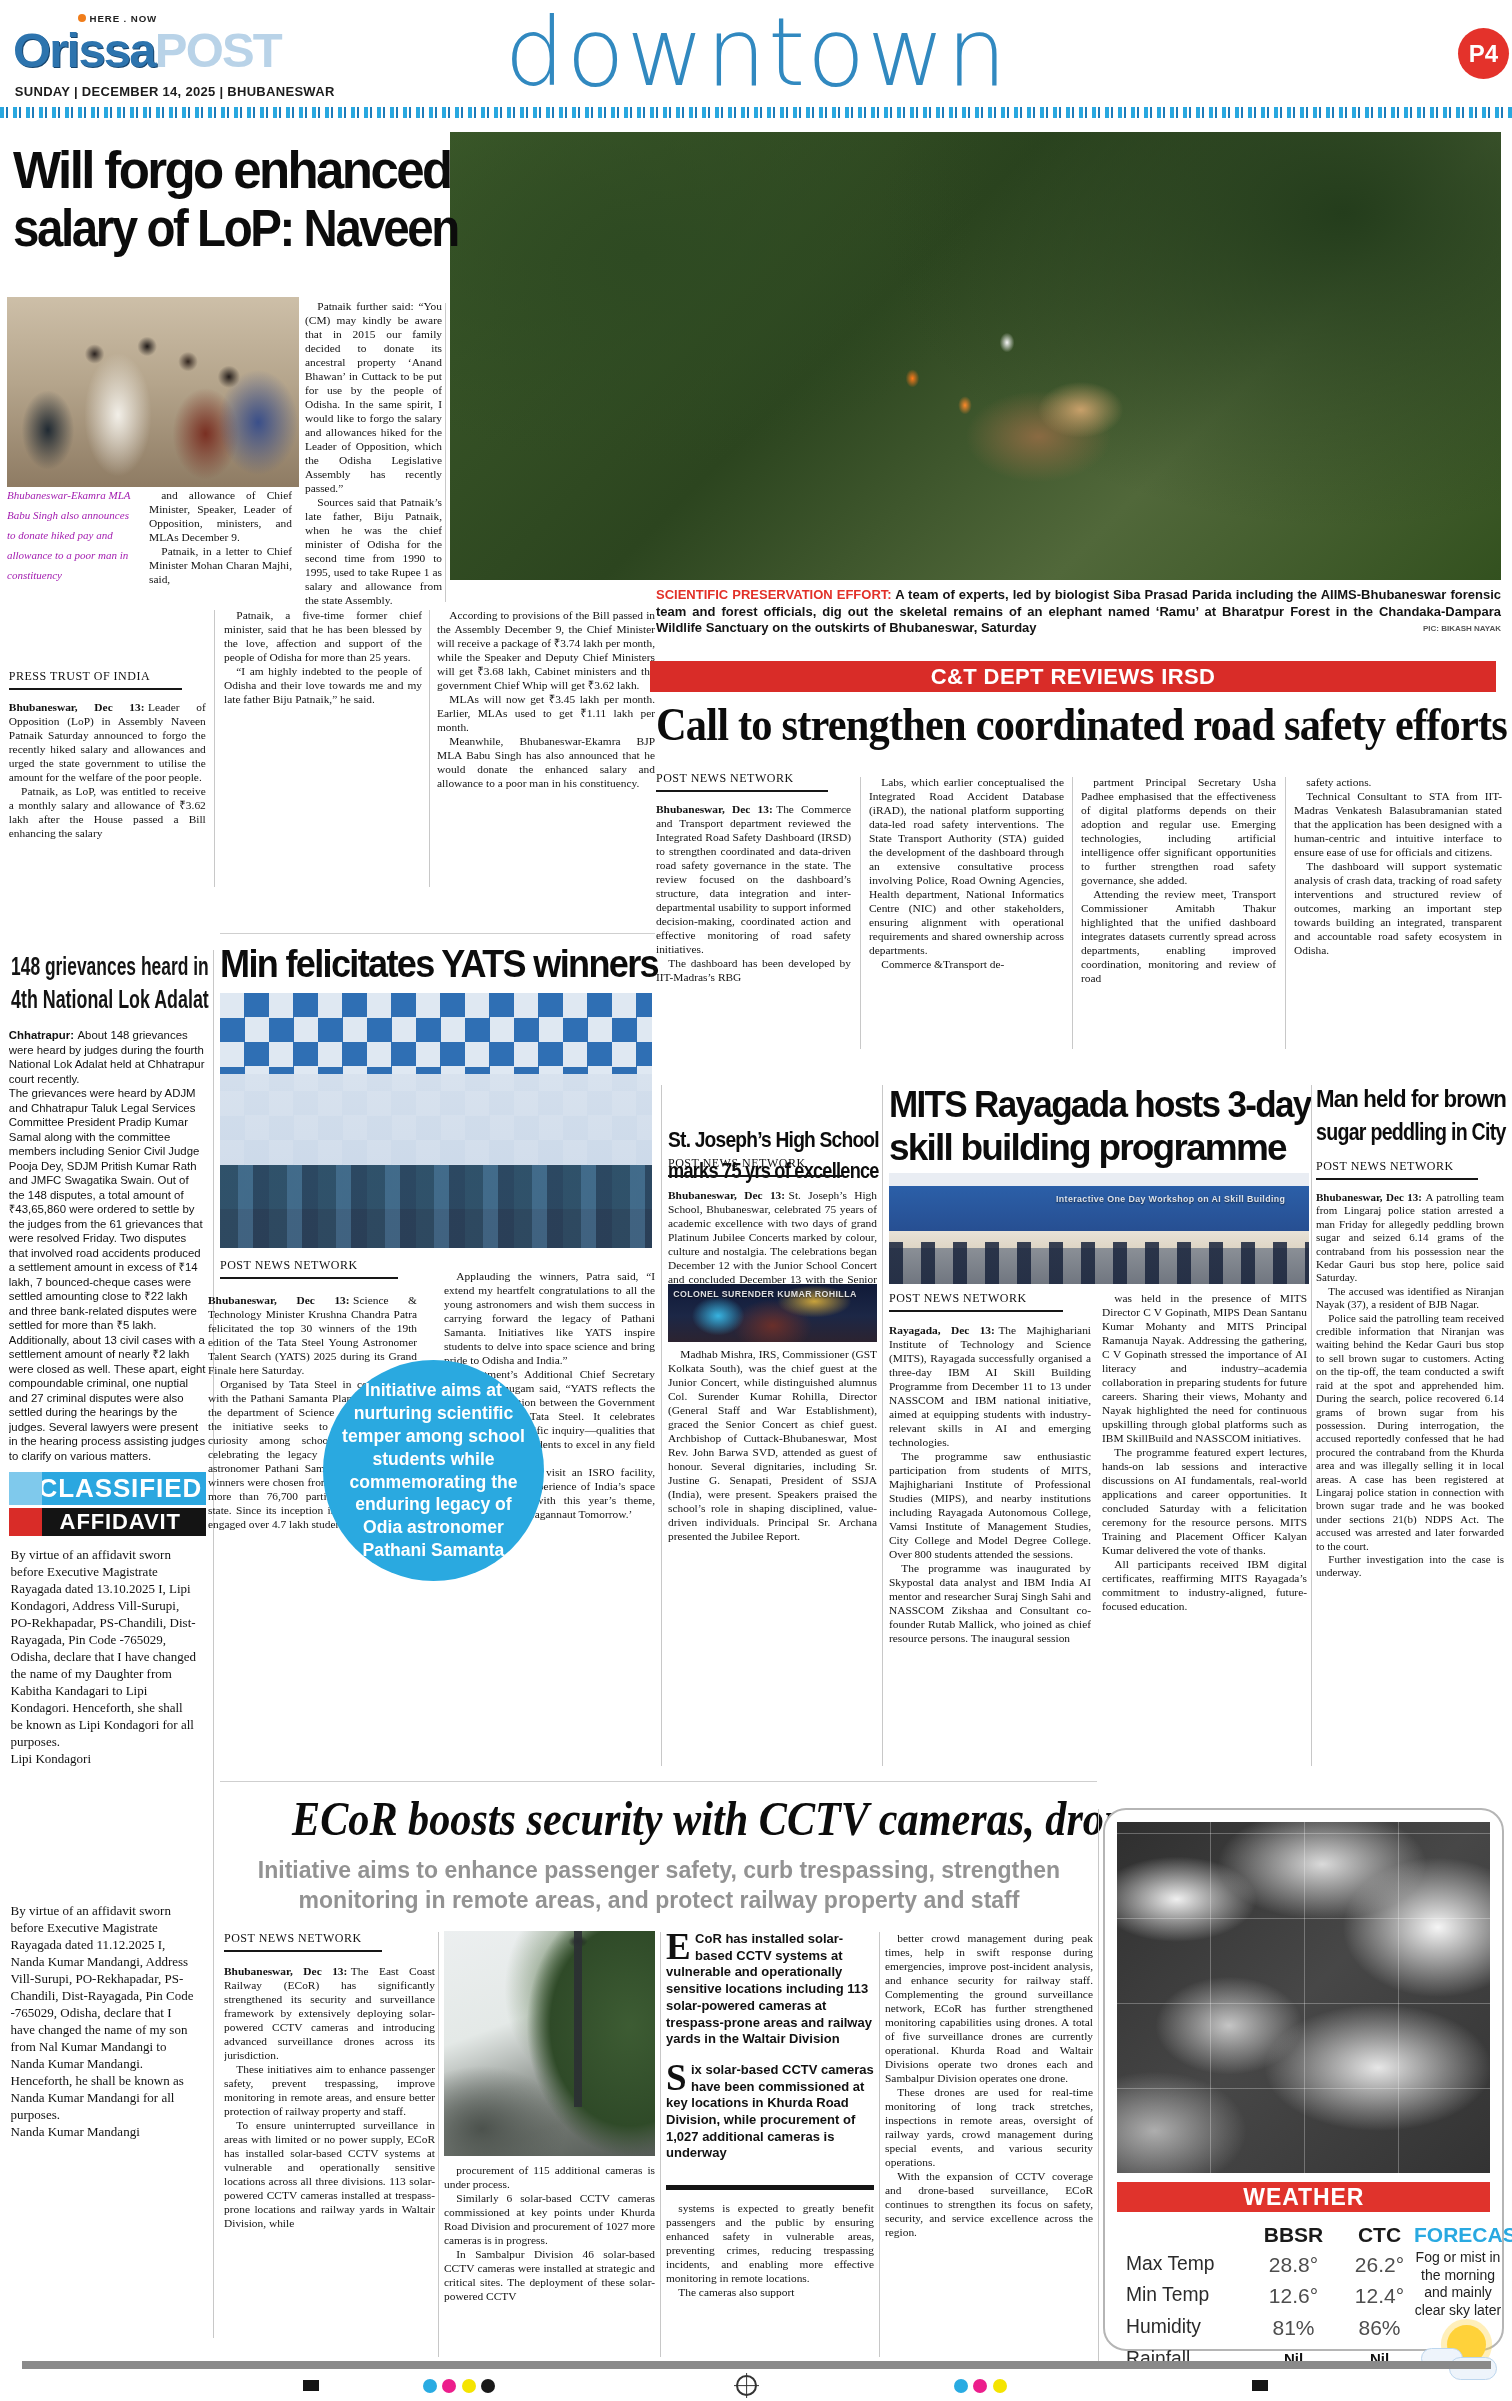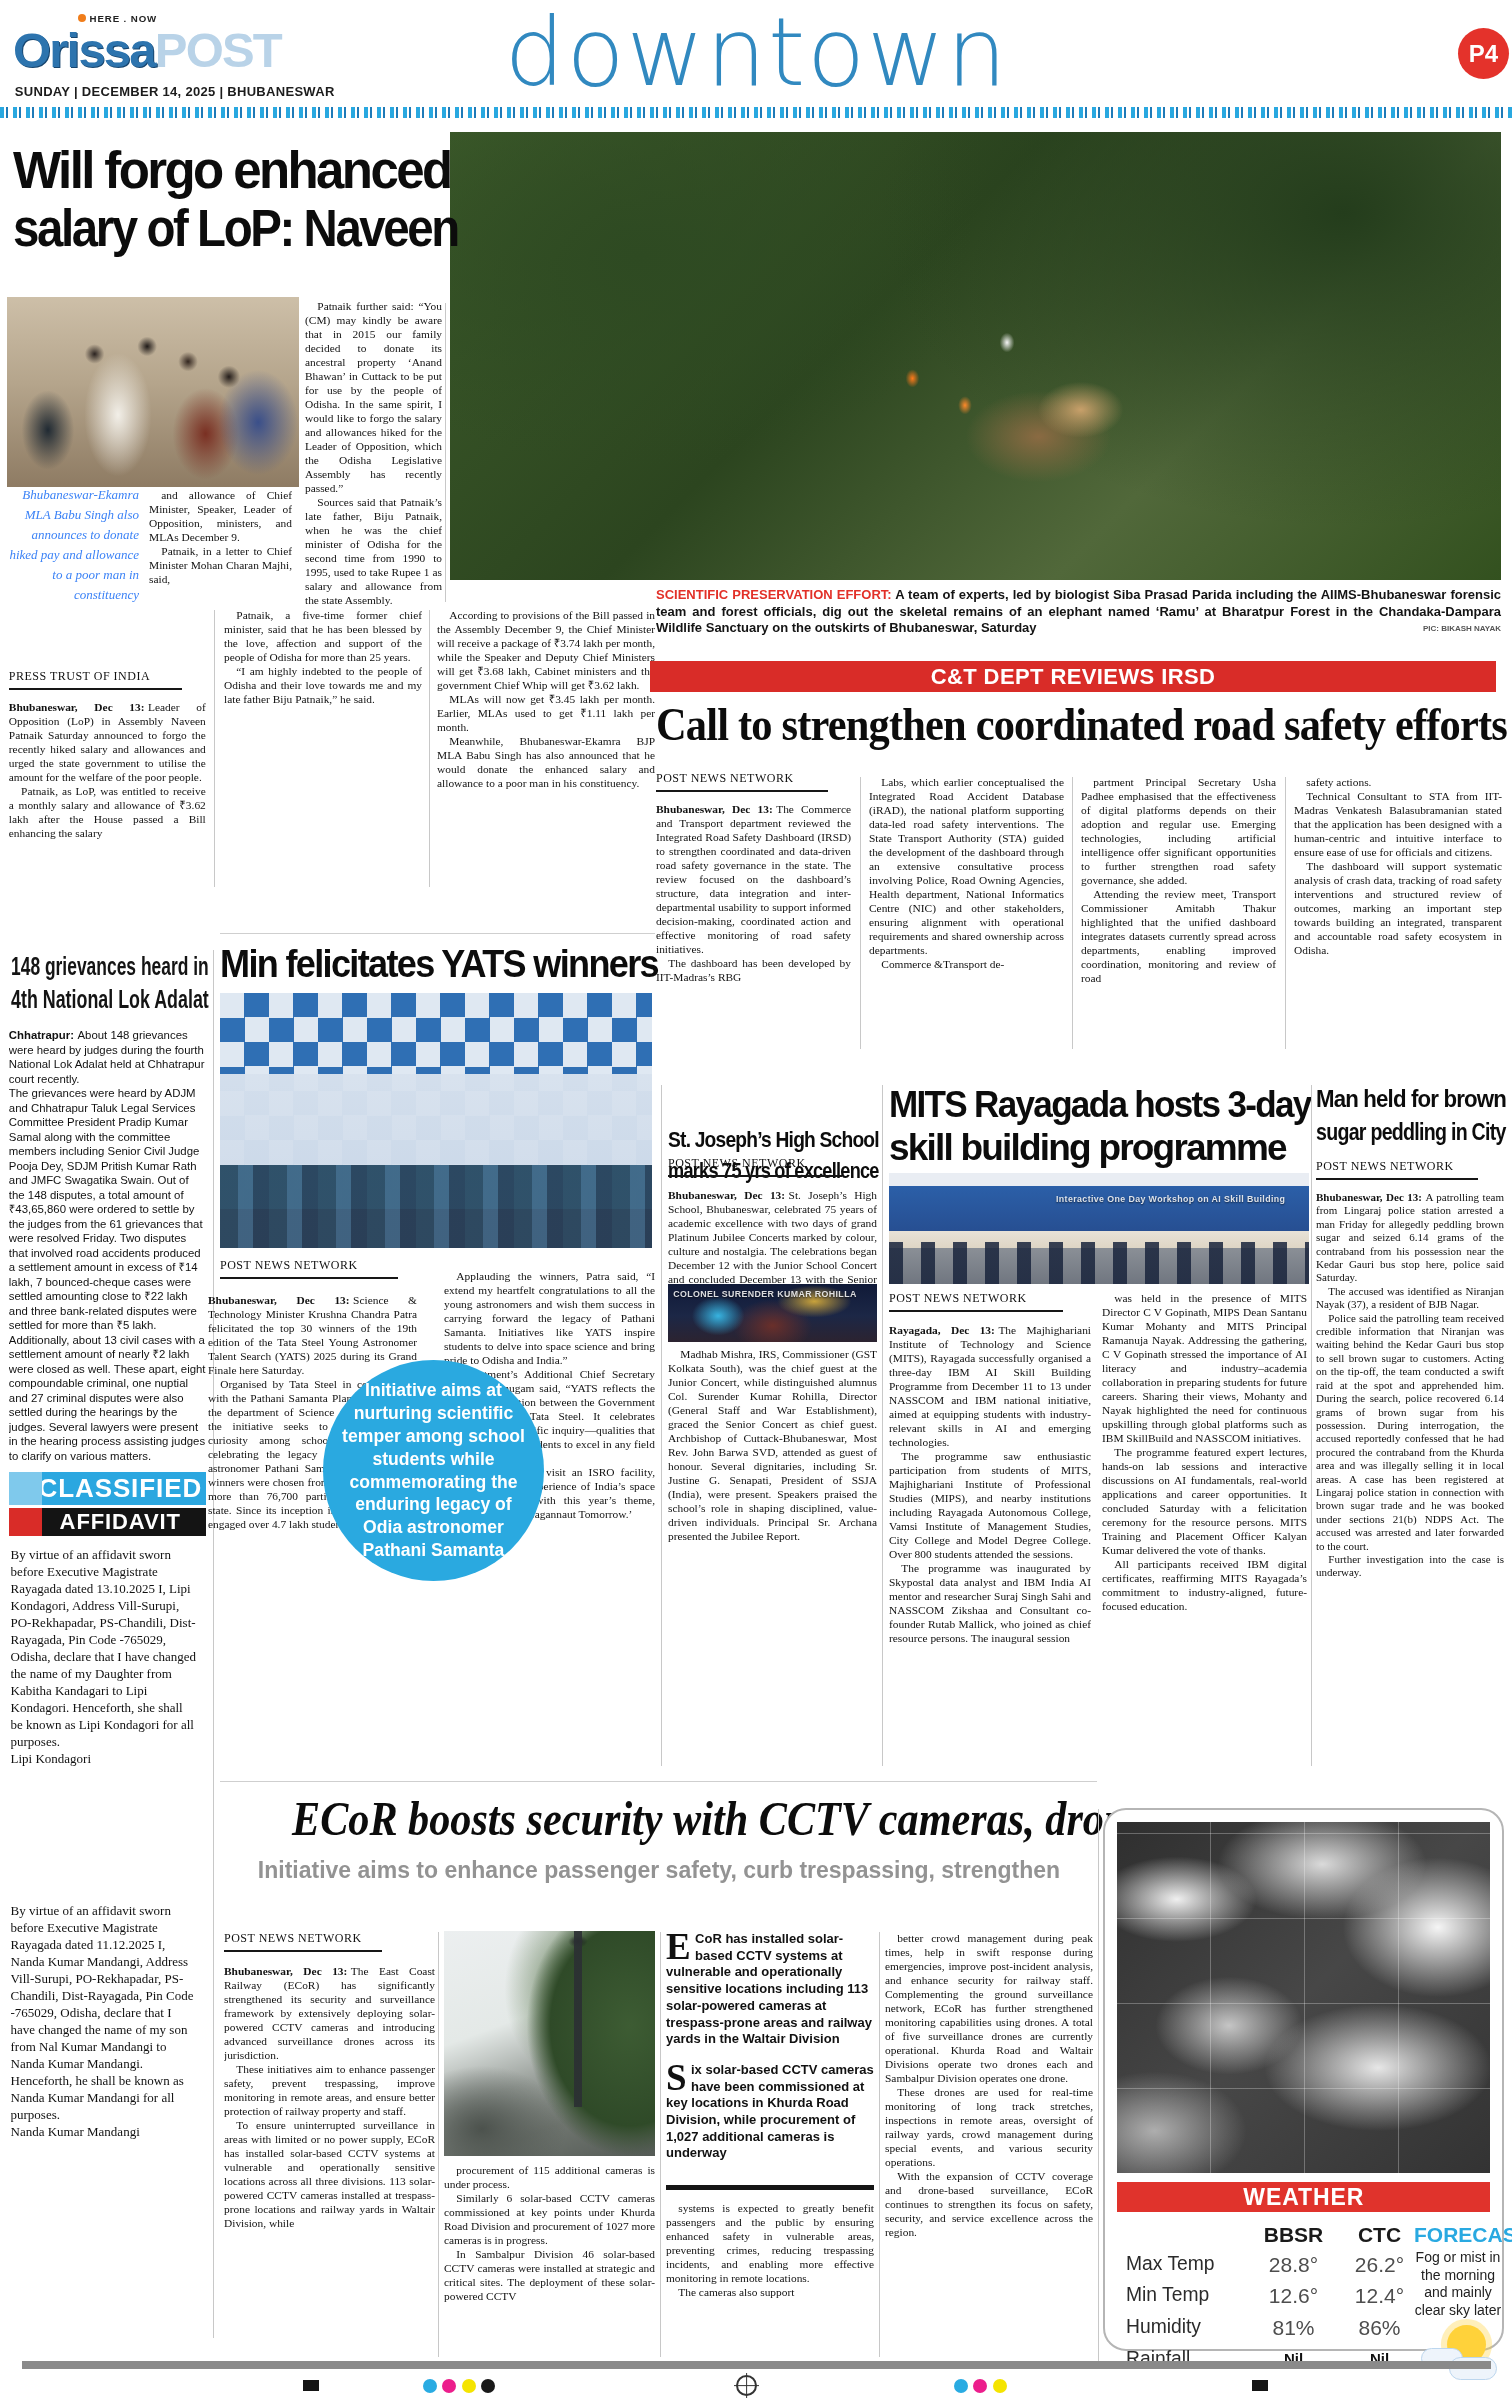--- a/index.html
+++ b/index.html
@@ -92,21 +92,21 @@
      radial-gradient(123px 79px at 10% 88%,rgba(200,200,200,.8) 0,rgba(200,200,200,0) 75%),
      linear-gradient(135deg,#2f2f2f 0%,#474747 50%,#333 100%);}
   .ph-label{position:absolute;left:5.3px;top:5.3px;font:bold 8.8px "Liberation Sans",sans-serif;
             color:rgba(255,255,255,.85);letter-spacing:0.4px;text-shadow:0 0.9px 1.8px rgba(0,0,0,.6);}
 
   .caption{font:600 13px/16.7px "Liberation Sans",sans-serif;color:#141414;text-align:justify;}
   .cap-lead{color:#e23028;font-weight:bold;margin-right:3.5px;}
   .credit{font:bold 8px "Liberation Sans",sans-serif;color:#555;}
 
   
-  .standfirst{font-style:italic;font-size:13px;line-height:20px;text-align:right;color:#3b82f6;}
+  .standfirst{font-style:italic;font-size:11px;line-height:20px;text-align:left;color:#a21caf;}
   .pullquote{border-radius:50%;background:#2aa9e0;color:#fff;display:flex;align-items:center;
              justify-content:center;text-align:center;font:bold 17.6px/1.3 "Liberation Sans",sans-serif;
              padding:17.6px;z-index:3;}
 
   
   .classified-bar{background:#2ba7e0;color:#fff;display:flex;align-items:center;
       font:bold 26px "Liberation Sans",sans-serif;letter-spacing:0.9px;justify-content:center;}
   .classified-sq{position:absolute;left:0;top:0;bottom:0;width:33px;background:#7fc9ec;}
   .affidavit-bar{background:#141414;color:#fff;display:flex;align-items:center;
       font:bold 22px "Liberation Sans",sans-serif;letter-spacing:0.9px;justify-content:center;}
@@ -345,20 +345,21 @@
   <div class="abs vr" style="left:661px;top:1085px;height:681px;"></div>
   <div class="abs vr" style="left:882px;top:1085px;height:681px;"></div>
   <div class="abs vr" style="left:1311px;top:1085px;height:681px;"></div>
 
   <div class="abs hr" style="left:220px;top:1781px;width:877px;"></div>
   <div class="abs" style="left:222px;top:1792px;width:874px;height:54px;text-align:center;">
     <div class="serif-hl fitline fit-c" style="font-size: 49px; line-height: 53px; font-style: italic; font-weight: 600; transform: scaleX(0.861472);">ECoR boosts security with CCTV cameras, drones</div>
   </div>
   <div class="abs" style="left:222px;top:1855px;width:874px;height:63px;">
     <div class="subhead fitline fit-c" style="transform: scaleX(1);">Initiative aims to enhance passenger safety, curb trespassing, strengthen</div>
+    <div class="subhead fitline fit-c" style="transform: scaleX(1);">monitoring in remote areas, and protect railway property and staff</div>
   </div>
 
   <div class="abs" style="left:224px;top:1931px;width:158px;height:23px;">
     <div class="byline" style="width:100%;">POST NEWS NETWORK</div>
   </div>
   <div class="abs body-col" style="left:224px;top:1964px;width:211px;height:394px;">
     <p class="lead"><b class="dl">Bhubaneswar, Dec 13:</b><span>The East Coast Railway (ECoR) has significantly strengthened its security and surveillance framework by extensively deploying solar-powered CCTV cameras and introducing advanced surveillance drones across its jurisdiction.</span></p>
     <span><p>These initiatives aim to enhance passenger safety, prevent trespassing, improve monitoring in remote areas, and ensure better protection of railway property and staff.</p><p>To ensure uninterrupted surveillance in areas with limited or no power supply, ECoR has installed solar-based CCTV systems at vulnerable and operationally sensitive locations across all three divisions. 113 solar-powered CCTV cameras installed at trespass-prone locations and railway yards in Waltair Division, while</p></span>
   </div>
 

